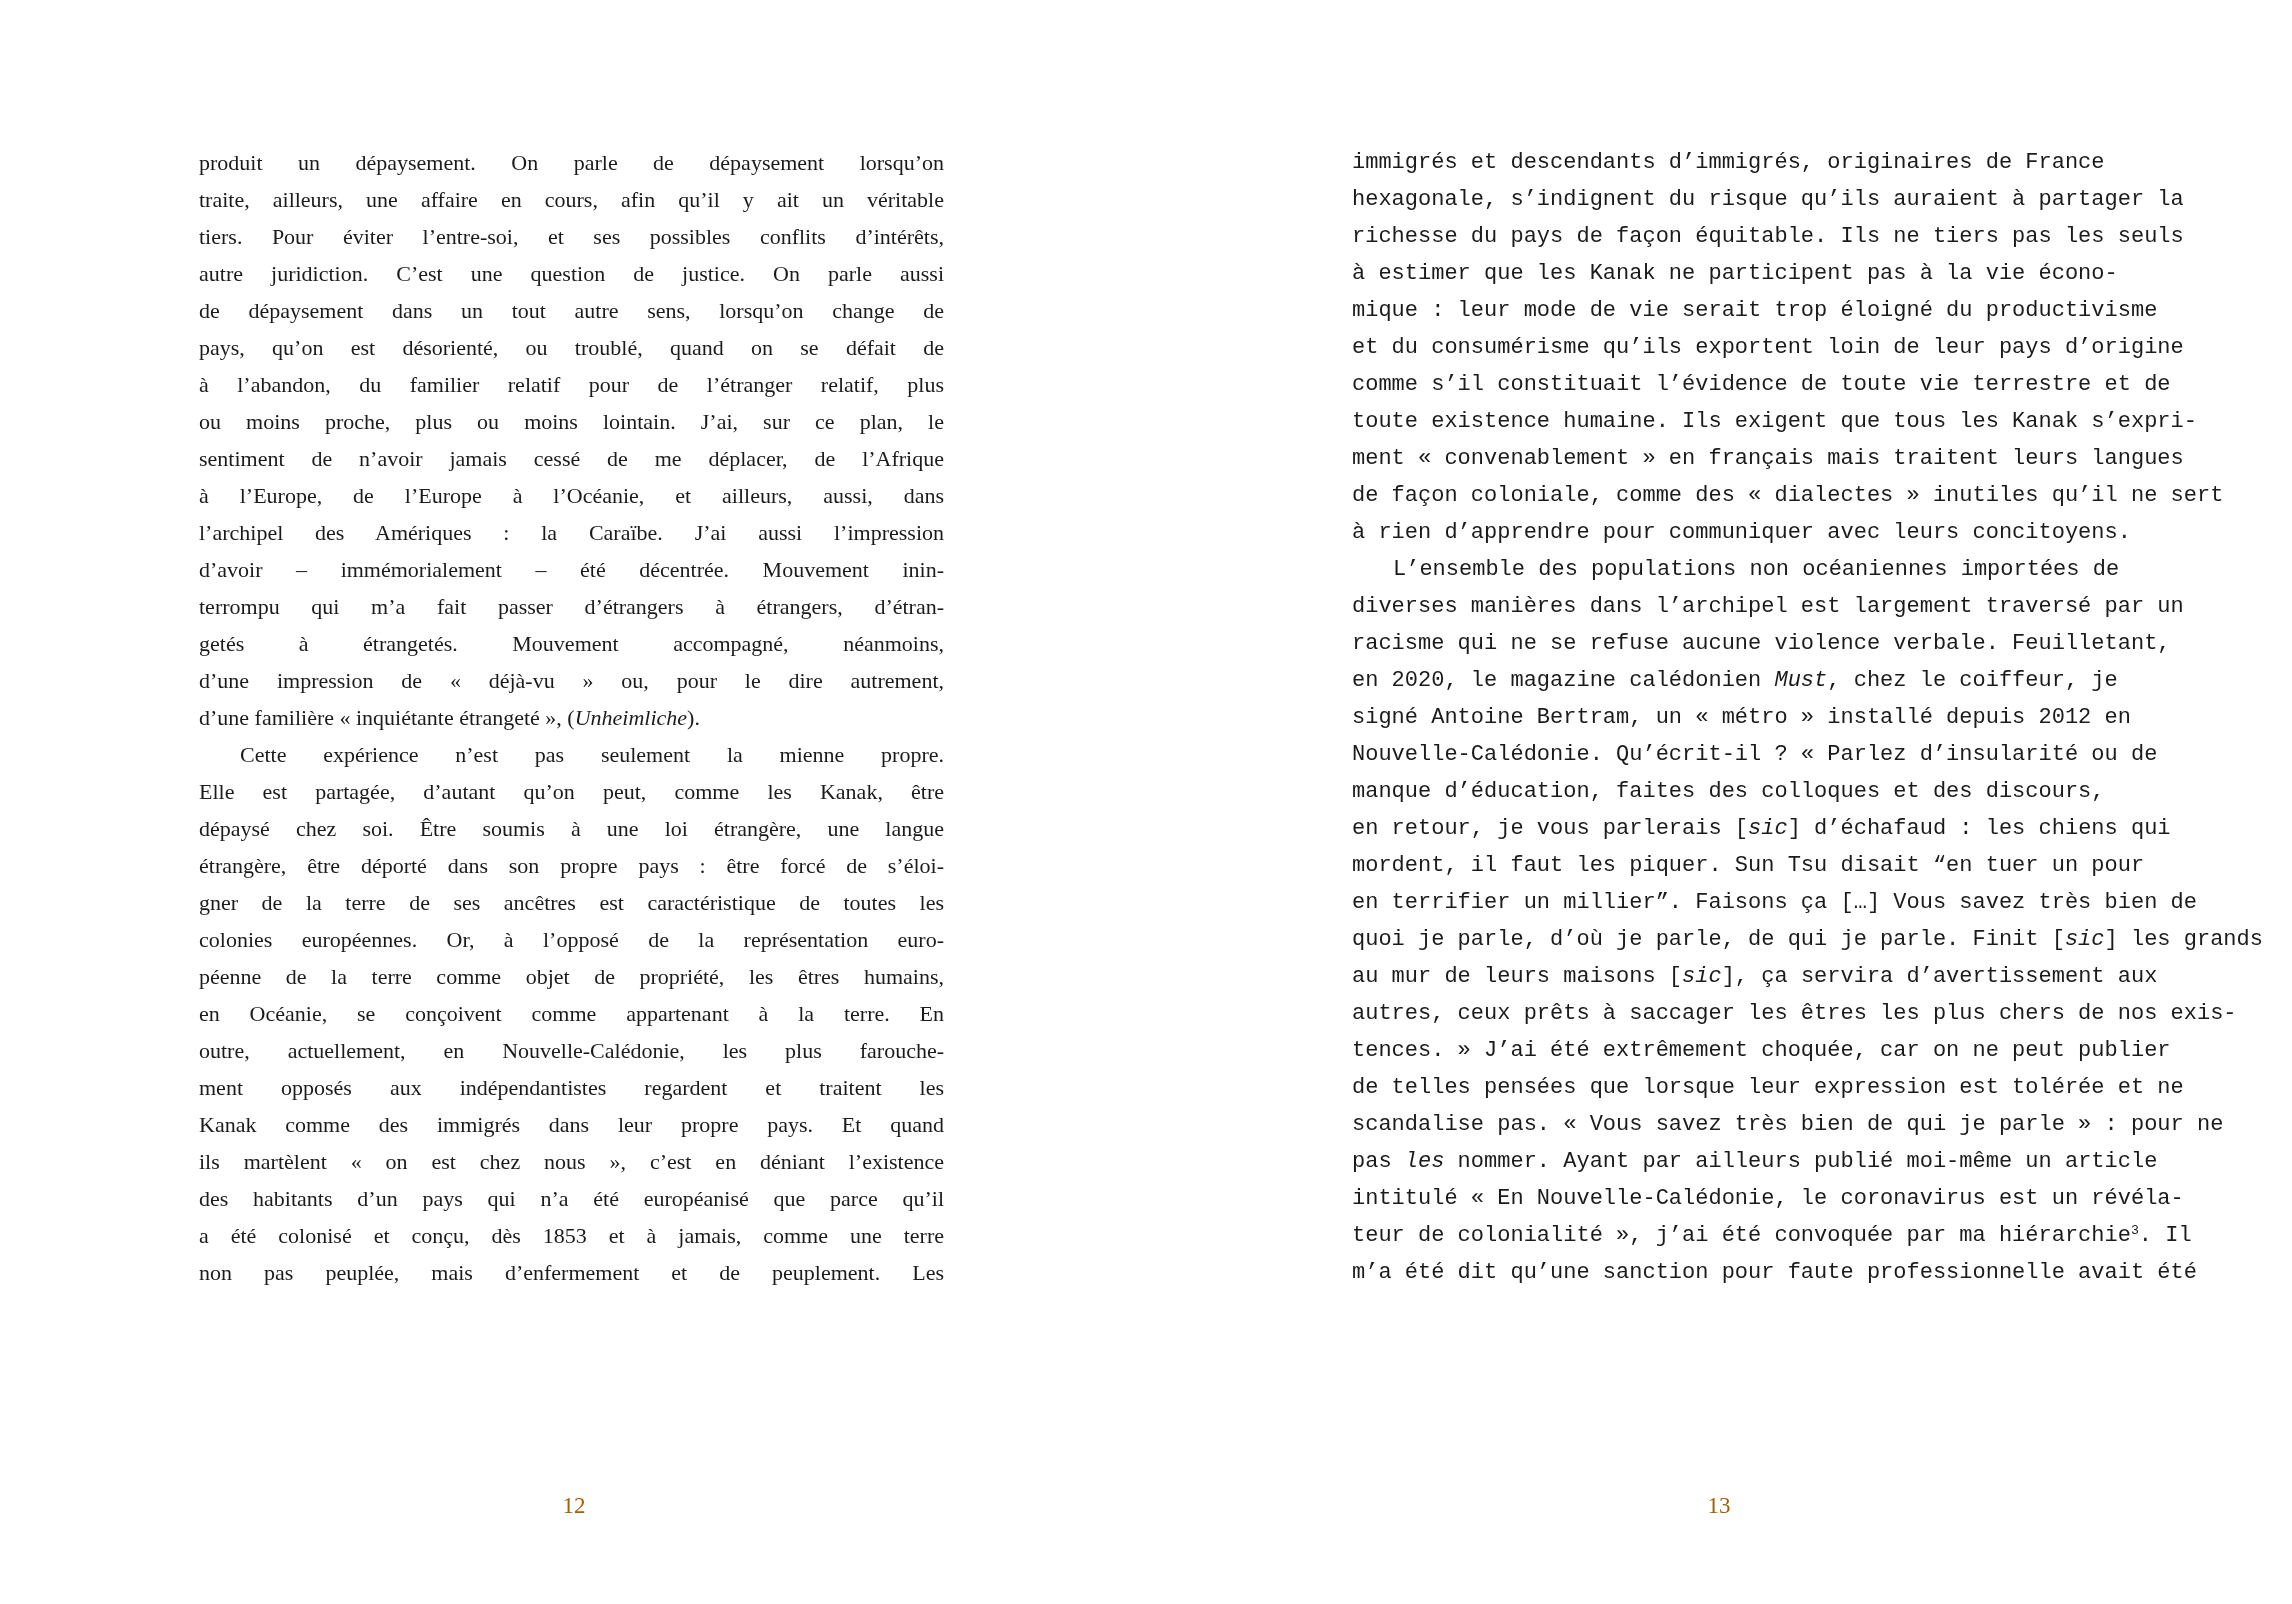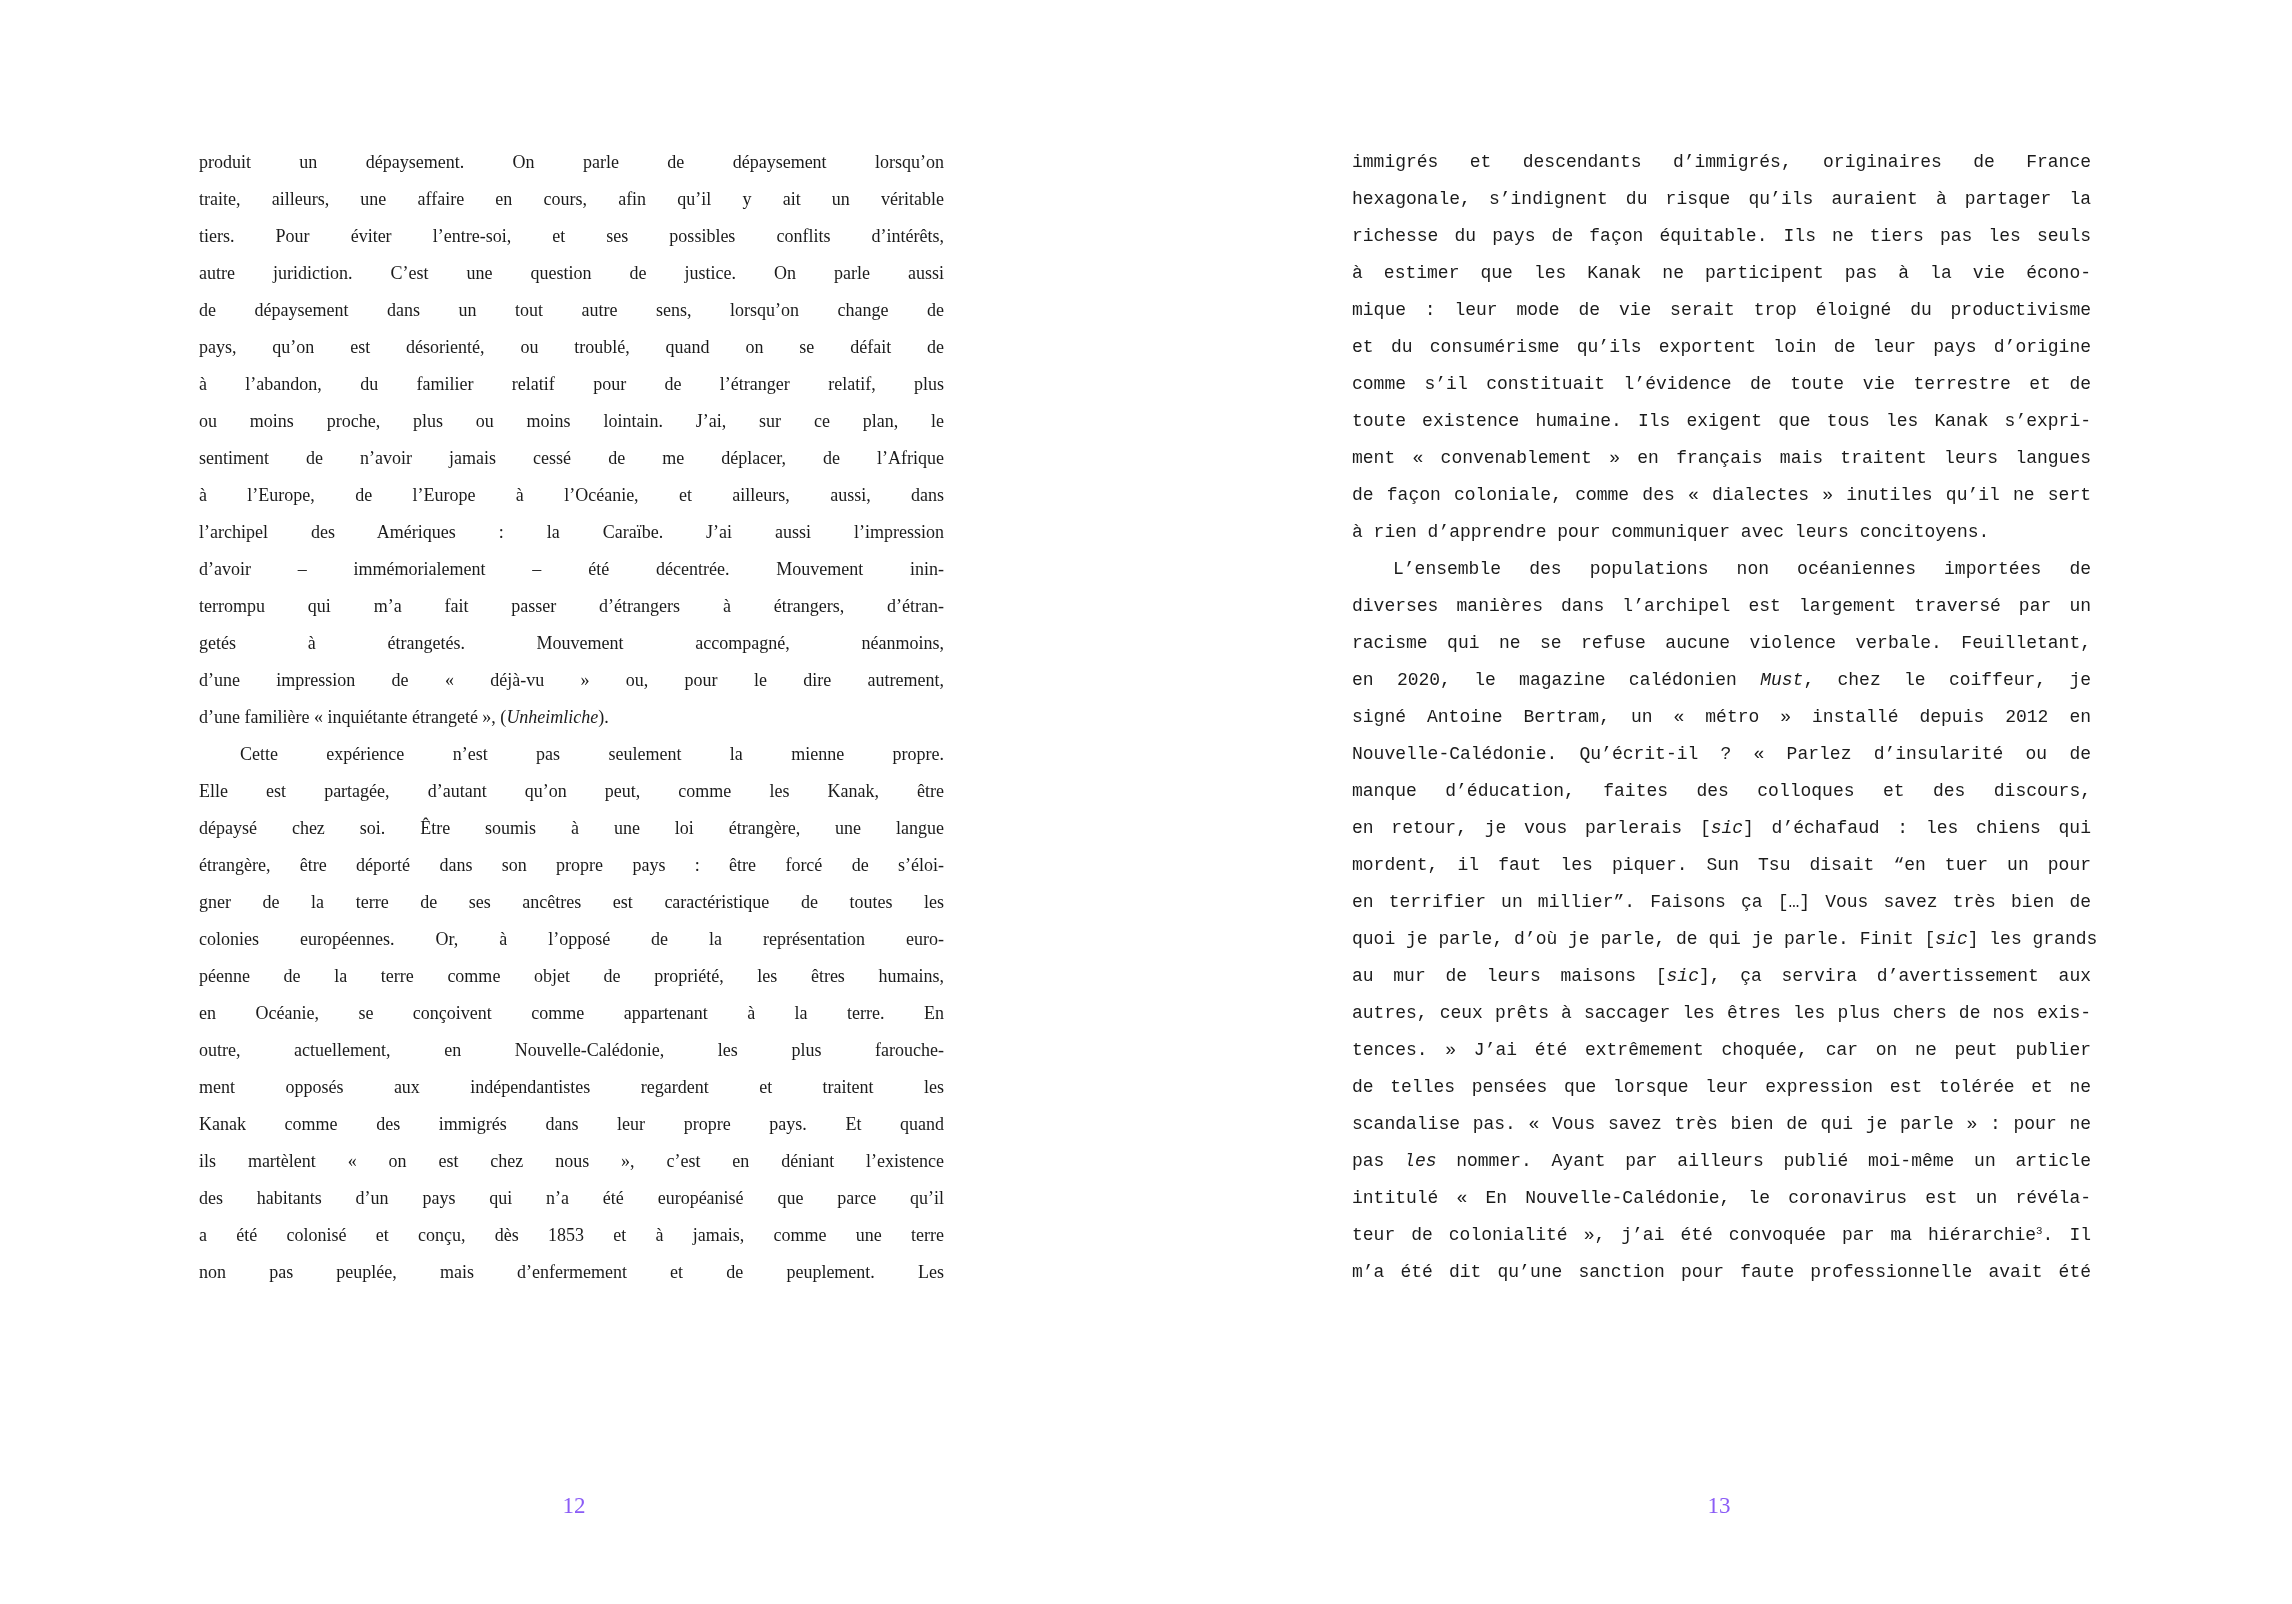--- a/index.html
+++ b/index.html
@@ -24,21 +24,21 @@
     top: 0;
     height: 1604px;
   }
   .page-left { left: 0; width: 1146px; }
   .page-right { left: 1146px; width: 1146px; }
 
   .text-block {
     position: absolute;
     top: 144px;
     width: 745px;
-    font-size: 18px;
+    font-size: 22px;
     line-height: 37px;
   }
   .page-left .text-block { left: 199px; }
   .page-right .text-block { left: 206px; width: 739px; font-family: Liberation Mono, monospace; }
 
   .line {
     display: block;
     height: 37px;
     white-space: nowrap;
     text-align: justify;
@@ -59,21 +59,21 @@
     vertical-align: 0.55em;
   }
 
   .folio {
     position: absolute;
     top: 1492px;
     font-size: 23px;
     line-height: 27px;
     width: 78px;
     text-align: center;
-    color: #8b5cf6;
+    color: #a16207;
   }
   .page-left .folio { left: 535px; }
   .page-right .folio { left: 534px; }
 </style>
 </head>
 <body>
 
 <div class="spread">
 
   <div class="page page-left">

